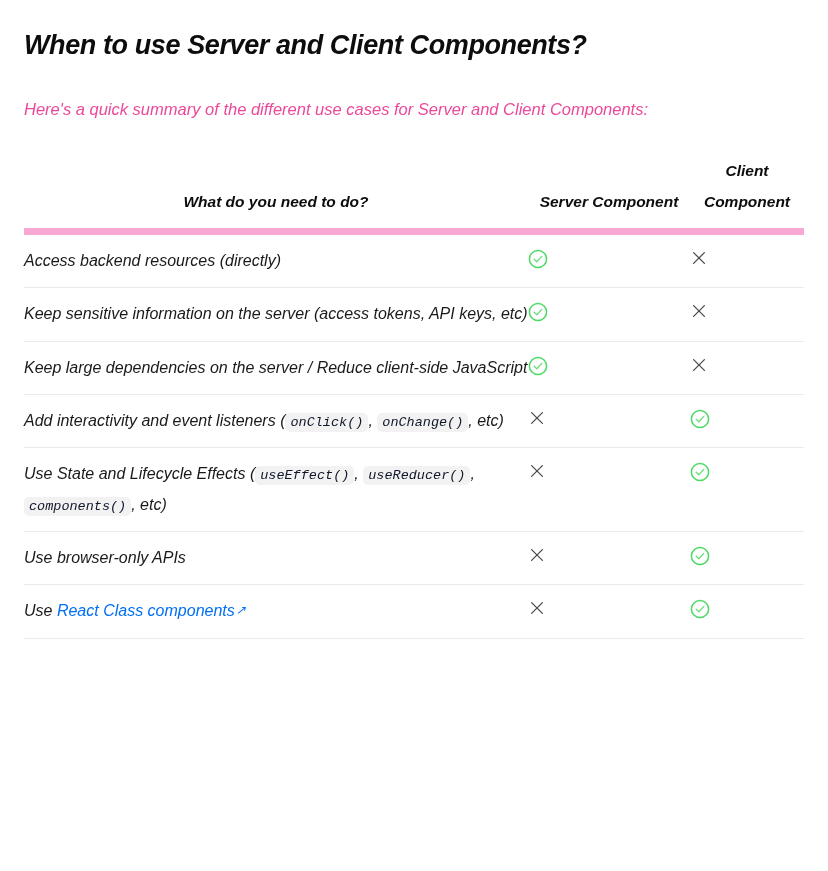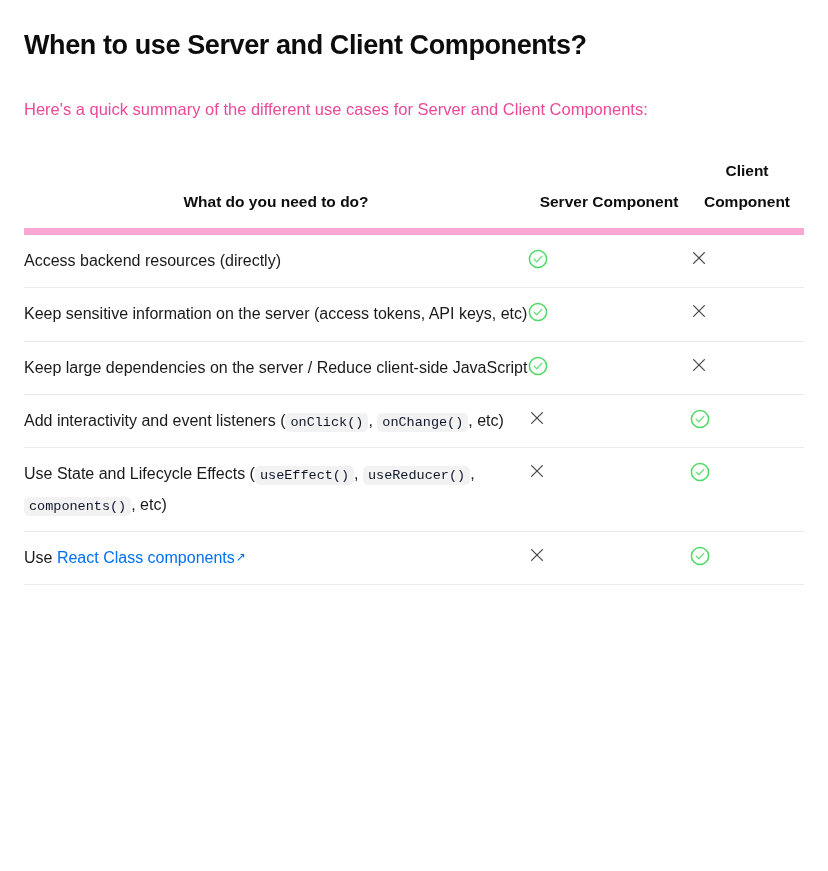--- a/index.html
+++ b/index.html
@@ -11,20 +11,21 @@
     width: 828px;
     height: 871px;
     font-family: "Liberation Sans", sans-serif;
     color: #111111;
     overflow: hidden;
   }
   .page {
     padding: 0 24px;
     box-sizing: border-box;
     width: 692px;
+    font-style: italic;
   }
   h1.doc-title {
     font-size: 27px;
     font-weight: bold;
     letter-spacing: -0.4px;
     margin: 0;
     padding-top: 29px;
     line-height: 1.25;
     color: #0d0d0d;
   }
@@ -168,20 +169,30 @@
           <td class="task-cell"><span>Use State and Lifecycle Effects (</span><code class="chip">useEffect()</code><span>, </span><code class="chip">useReducer()</code><span>, </span><code class="chip">components()</code><span>, etc)</span></td>
           <td class="mark-cell"><span class="icon-cross"><svg width="18" height="18" viewBox="0 0 18 18" fill="none">
                 <path d="M3.6 3.6 L14.4 14.4 M14.4 3.6 L3.6 14.4" stroke="#4b4b4b" stroke-width="1.3" stroke-linecap="round"></path>
               </svg></span></td>
           <td class="mark-cell"><span class="icon-check"><svg width="20" height="20" viewBox="0 0 20 20" fill="none">
                 <circle cx="10" cy="10" r="8.6" stroke="#4cd964" stroke-width="1.5"></circle>
                 <path d="M6.2 10.2 L8.8 12.7 L13.8 7.4" stroke="#4cd964" stroke-width="1.3" stroke-linecap="round" stroke-linejoin="round" fill="none" opacity="0.85"></path>
               </svg></span></td>
         </tr>
         <tr>
+          <td class="task-cell"><span>Use browser-only APIs</span></td>
+          <td class="mark-cell"><span class="icon-cross"><svg width="18" height="18" viewBox="0 0 18 18" fill="none">
+                <path d="M3.6 3.6 L14.4 14.4 M14.4 3.6 L3.6 14.4" stroke="#4b4b4b" stroke-width="1.3" stroke-linecap="round"></path>
+              </svg></span></td>
+          <td class="mark-cell"><span class="icon-check"><svg width="20" height="20" viewBox="0 0 20 20" fill="none">
+                <circle cx="10" cy="10" r="8.6" stroke="#4cd964" stroke-width="1.5"></circle>
+                <path d="M6.2 10.2 L8.8 12.7 L13.8 7.4" stroke="#4cd964" stroke-width="1.3" stroke-linecap="round" stroke-linejoin="round" fill="none" opacity="0.85"></path>
+              </svg></span></td>
+        </tr>
+        <tr>
           <td class="task-cell"><span>Use </span><a class="ext-link" href="#">React Class components</a><span class="ext-arrow">↗</span></td>
           <td class="mark-cell"><span class="icon-cross"><svg width="18" height="18" viewBox="0 0 18 18" fill="none">
                 <path d="M3.6 3.6 L14.4 14.4 M14.4 3.6 L3.6 14.4" stroke="#4b4b4b" stroke-width="1.3" stroke-linecap="round"></path>
               </svg></span></td>
           <td class="mark-cell"><span class="icon-check"><svg width="20" height="20" viewBox="0 0 20 20" fill="none">
                 <circle cx="10" cy="10" r="8.6" stroke="#4cd964" stroke-width="1.5"></circle>
                 <path d="M6.2 10.2 L8.8 12.7 L13.8 7.4" stroke="#4cd964" stroke-width="1.3" stroke-linecap="round" stroke-linejoin="round" fill="none" opacity="0.85"></path>
               </svg></span></td>
         </tr>
       </tbody>

